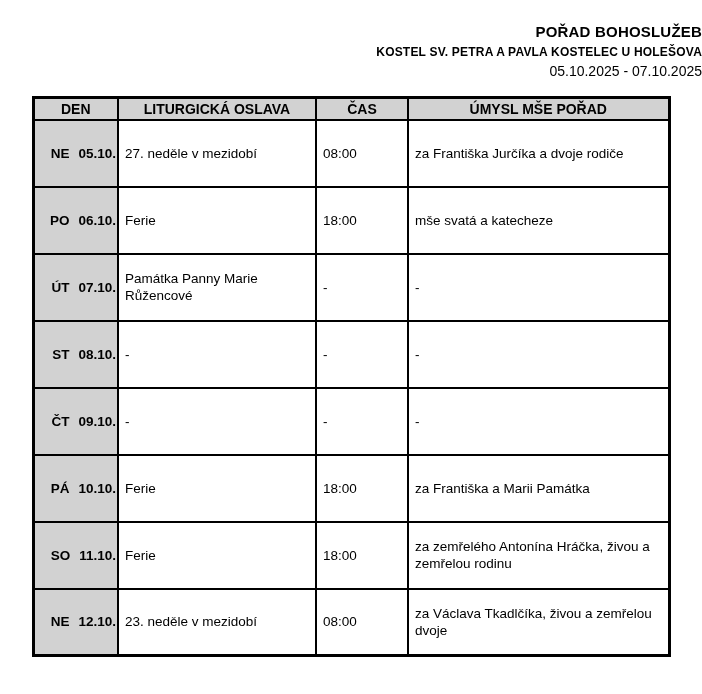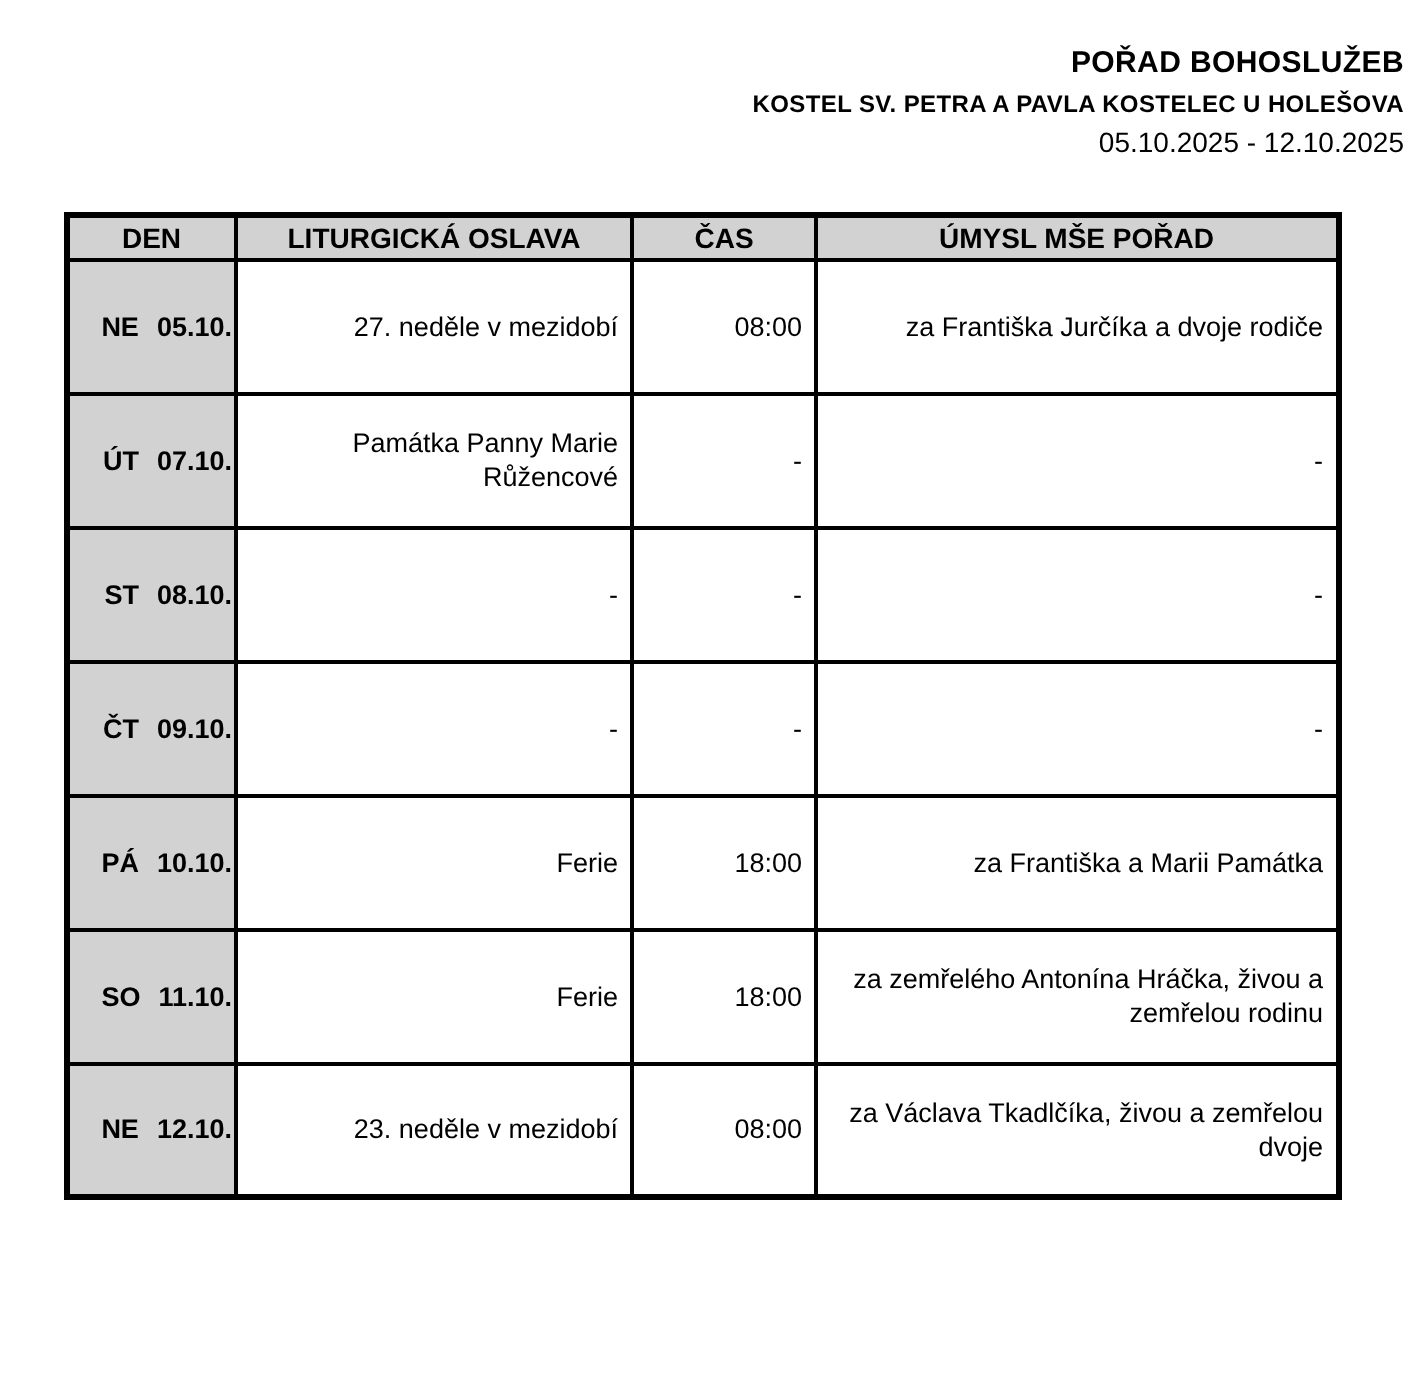--- a/index.html
+++ b/index.html
@@ -37,21 +37,21 @@
     letter-spacing: 0.2px;
   }
   .doc-daterange {
     font-size: 14px;
     font-weight: normal;
     line-height: 19px;
   }
   table.schedule {
     border-collapse: collapse;
     table-layout: fixed;
-    margin: 25px auto 0 auto;
+    margin: 15px auto 0 auto;
     width: 636px;
     border: 3px solid var(--border-color);
   }
   table.schedule th,
   table.schedule td {
     border: 2px solid var(--border-color);
     font-size: 13.5px;
     vertical-align: middle;
     overflow: hidden;
   }
@@ -74,32 +74,32 @@
     background: var(--cell-gray);
     font-weight: bold;
     font-size: 14px;
     text-align: right;
     padding-left: 5px;
     white-space: nowrap;
   }
   td.day-cell .day-abbr { display: inline-block; }
   td.day-cell .day-date { display: inline-block; margin-left: 9px; }
   td.center-cell {
-    text-align: right;
+    text-align: left;
     padding: 2px 6px;
     line-height: 17px;
   }
 </style>
 </head>
 <body>
 
 <div class="doc-header">
   <div class="doc-title">POŘAD BOHOSLUŽEB</div>
   <div class="doc-subtitle">KOSTEL SV. PETRA A PAVLA KOSTELEC U HOLEŠOVA</div>
-  <div class="doc-daterange">05.10.2025 - 12.10.2025</div>
+  <div class="doc-daterange">05.10.2025 - 07.10.2025</div>
 </div>
 
 <table class="schedule">
   <colgroup>
     <col class="c-den">
     <col class="c-osl">
     <col class="c-cas">
     <col class="c-umysl">
   </colgroup>
   <thead>
@@ -109,20 +109,26 @@
         <th>ČAS</th>
         <th>ÚMYSL MŠE POŘAD</th>
       </tr>
   </thead>
   <tbody>
       <tr>
         <td class="day-cell"><span class="day-abbr">NE</span><span class="day-date">05.10.</span></td>
         <td class="center-cell">27. neděle v mezidobí</td>
         <td class="center-cell">08:00</td>
         <td class="center-cell">za Františka Jurčíka a dvoje rodiče</td>
+      </tr>
+      <tr>
+        <td class="day-cell"><span class="day-abbr">PO</span><span class="day-date">06.10.</span></td>
+        <td class="center-cell">Ferie</td>
+        <td class="center-cell">18:00</td>
+        <td class="center-cell">mše svatá a katecheze</td>
       </tr>
       <tr>
         <td class="day-cell"><span class="day-abbr">ÚT</span><span class="day-date">07.10.</span></td>
         <td class="center-cell">Památka Panny Marie Růžencové</td>
         <td class="center-cell">-</td>
         <td class="center-cell">-</td>
       </tr>
       <tr>
         <td class="day-cell"><span class="day-abbr">ST</span><span class="day-date">08.10.</span></td>
         <td class="center-cell">-</td>

